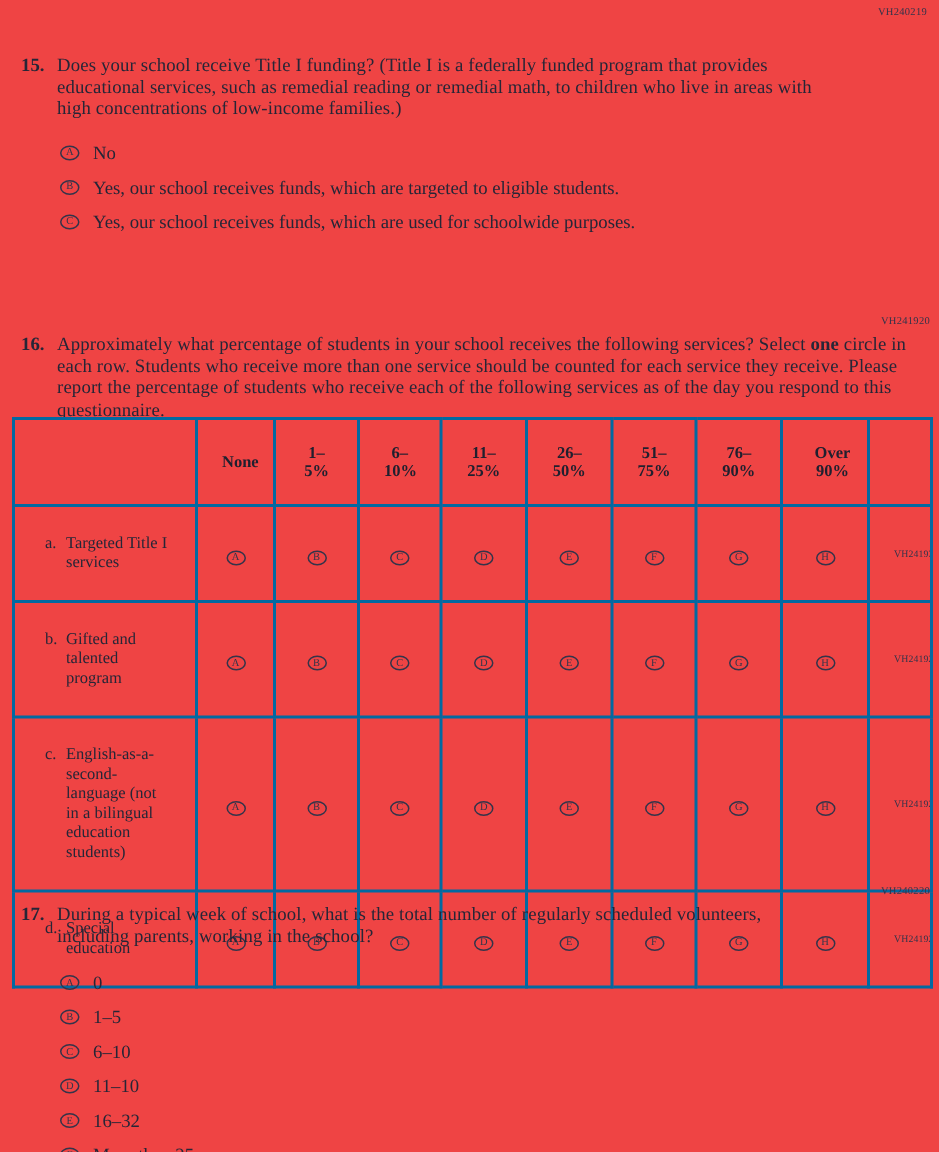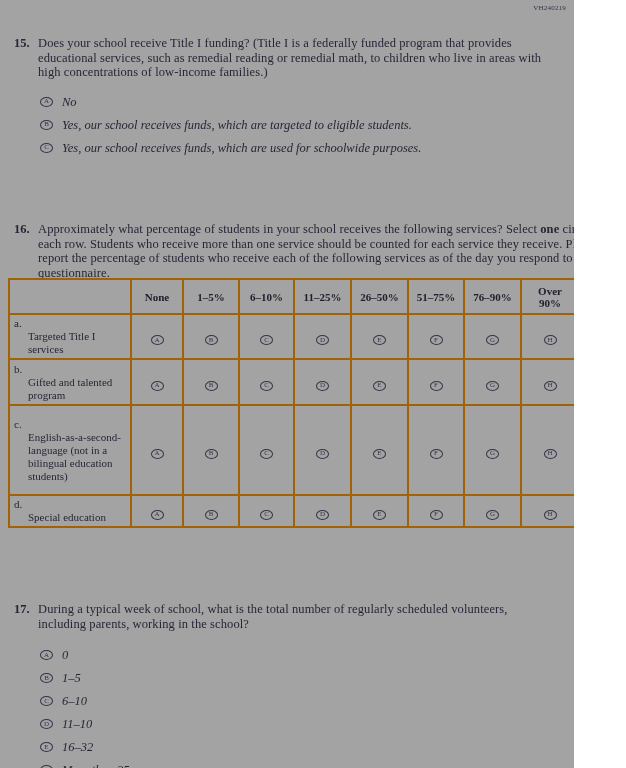--- a/index.html
+++ b/index.html
@@ -4,22 +4,22 @@
 <style>
   html, body { margin: 0; padding: 0; }
   body {
     width: 626px; height: 768px;
     background: #ffffff;
     font-family: "Liberation Serif", "DejaVu Serif", serif;
     color: #262637;
   }
   .page {
     position: relative;
-    width: 574px; height: 768px;
-    background: #a3a3a3;
+    width: 626px; height: 768px;
+    background: #ef4444;
     overflow: hidden;
   }
   .vh-code {
     font-size: 7px;
     letter-spacing: 0.2px;
     color: #33334a;
     text-align: right;
   }
   .vh-top { position: absolute; top: 4px; right: 8px; }
 
@@ -35,47 +35,47 @@
   .opts { margin-left: 26px; margin-top: 15px; }
   .opt { display: flex; align-items: center; height: 14px; margin-bottom: 9px; }
   .circle {
     display: inline-flex; align-items: center; justify-content: center;
     width: 13px; height: 10px; flex-shrink: 0;
     border: 1px solid #34344a; border-radius: 50%;
     font-size: 7px; line-height: 1; color: #34344a;
     box-sizing: border-box;
   }
   .opt .circle { margin-right: 9px; }
-  .opt-label { font-size: 12.5px; line-height: 14px; font-style: italic; }
+  .opt-label { font-size: 12.5px; line-height: 14px; }
 
   
   table.matrix {
     position: absolute; left: 8px; top: 278px;
     border-collapse: collapse;
     table-layout: fixed;
     width: 612px;
   }
   table.matrix td, table.matrix th {
-    border: 2px solid #a16207;
-    padding: 0;
+    border: 2px solid #0369a1;
+    padding: 16px;
     vertical-align: middle;
     overflow: hidden;
   }
   th.colhead {
     font-size: 11px; font-weight: bold; text-align: center;
     line-height: 12px; color: #20202f;
   }
   th.colhead .narrow { display: inline-block; width: 34px; text-align: center; }
   td.row-label { vertical-align: middle; }
   .row-label-inner {
     display: flex; padding: 2px 1px 2px 4px;
     font-size: 11px; line-height: 13px;
   }
   .row-prefix { width: 14px; flex-shrink: 0; }
-  .row-text { flex: 1; margin-top: 13px; }
+  .row-text { flex: 1; }
   td.bubble { text-align: center; }
   td.code-cell {
     font-size: 6.5px; text-align: center; color: #33334a;
     letter-spacing: 0.1px;
   }
 </style>
 </head>
 <body>
 
 <div class="page">

